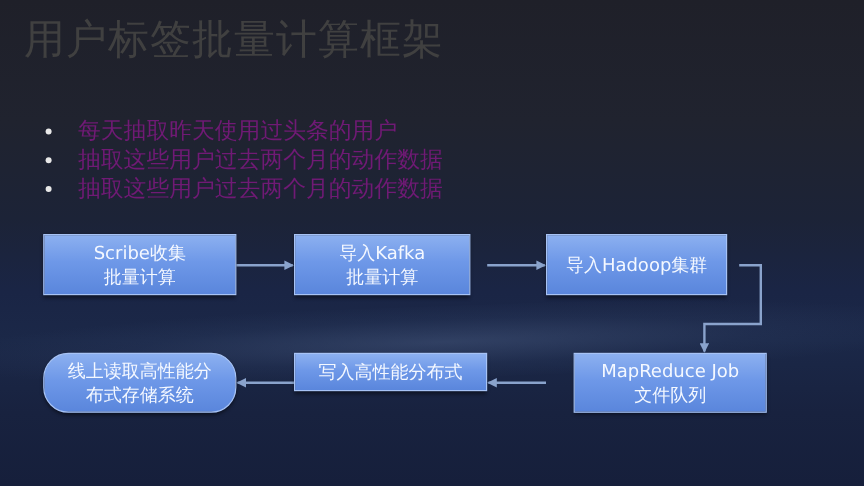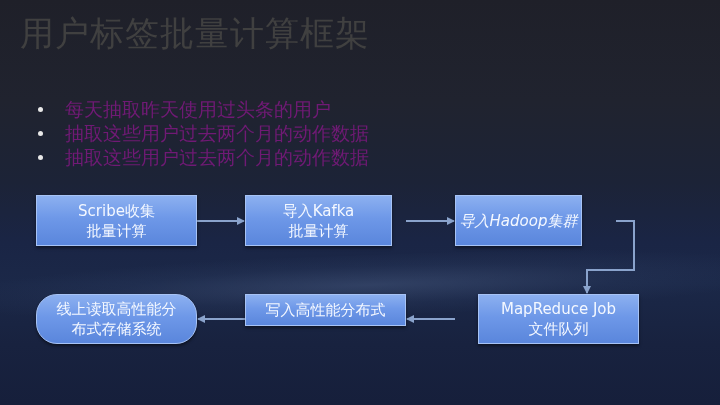--- a/index.html
+++ b/index.html
@@ -36,21 +36,21 @@
       border: 1px solid #a7c3f5;
       box-shadow: 0 2px 3px rgba(0,0,0,0.45);
       color: #f4f8ff;
       font-size: 15px; line-height: 20px;
       display: flex; flex-direction: column; align-items: center; justify-content: center;
       text-align: center; box-sizing: border-box;
     }
     .box span { display: block; white-space: nowrap; }
     .b1 { left: 36px;  top: 195px; width: 161px; height: 51px; }
     .b2 { left: 245px; top: 195px; width: 147px; height: 51px; }
-    .b3 { left: 455px; top: 195px; width: 127px; height: 51px; font-style: italic; }
+    .b3 { left: 455px; top: 195px; width: 151px; height: 51px; }
     .b4 { left: 455px; top: 294px; width: 161px; height: 50px; margin-left: 23px; }
     .b5 { left: 245px; top: 294px; width: 161px; height: 32px; }
     .b6 { left: 36px;  top: 294px; width: 161px; height: 50px; border-radius: 21px; }
     svg.connectors { position: absolute; left: 0; top: 0; width: 720px; height: 405px; pointer-events: none; }
   </style>
 </head>
 <body>
 
 <div class="haze"></div>
 

